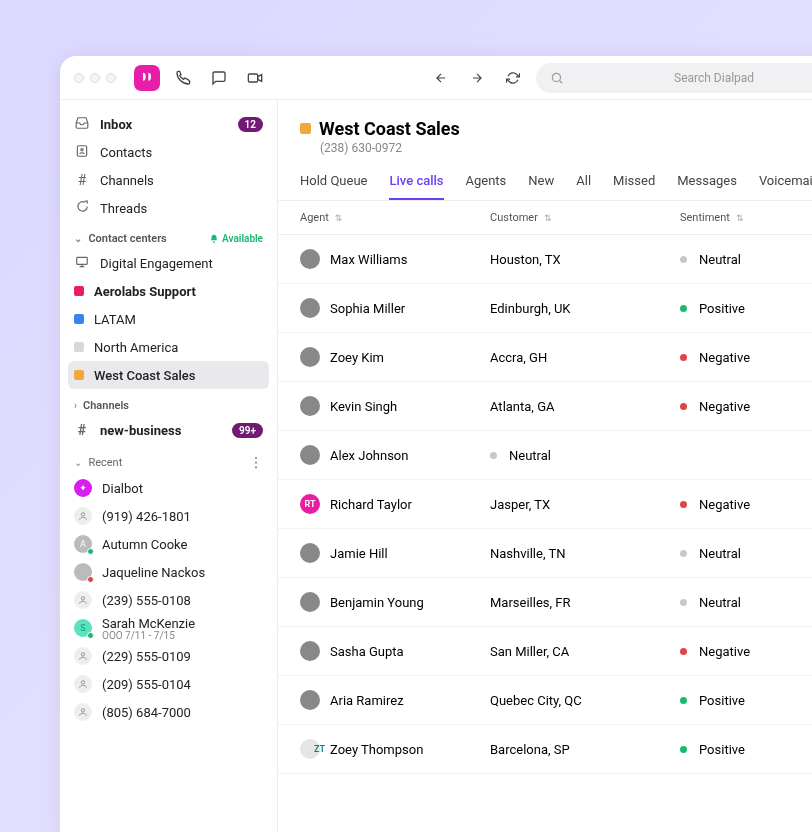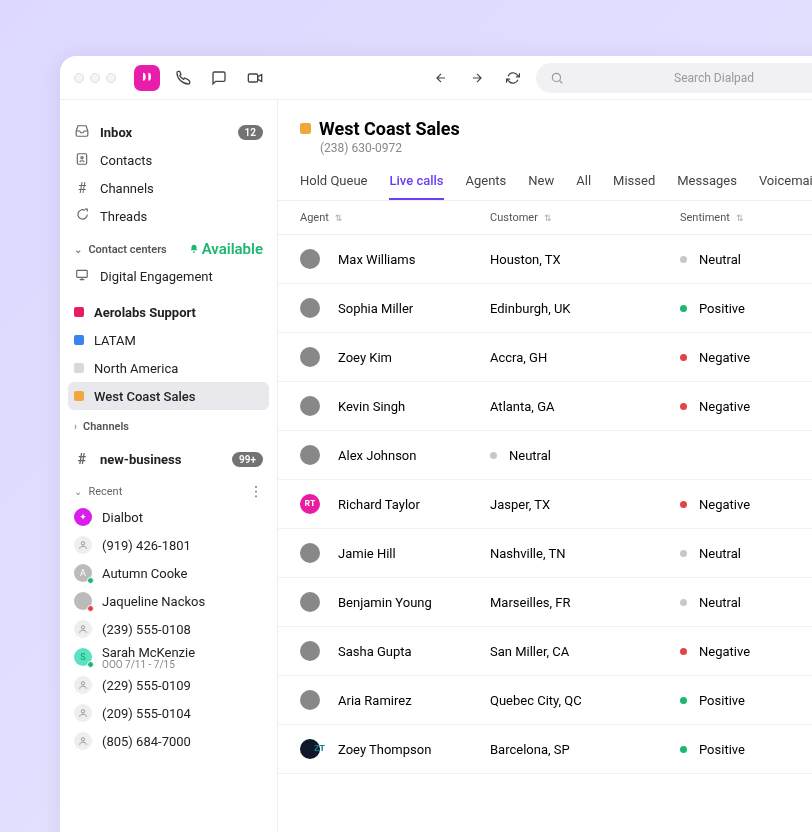--- a/index.html
+++ b/index.html
@@ -74,44 +74,44 @@
     overflow: hidden;
   }
   .navrow {
     display: flex;
     align-items: center;
     height: 28px;
     padding: 0 6px;
     border-radius: 6px;
     gap: 10px;
   }
-  .navrow.bold { font-weight: 700; margin-top: 8px; }
+  .navrow.bold { font-weight: 700; }
   .navicon { width: 16px; text-align: center; color: #666; font-size: 14px; }
   .badge {
     margin-left: auto;
-    background: #737373;
+    background: #701a75;
     color: #fff;
     font-size: 10px;
     font-weight: 600;
     border-radius: 10px;
     padding: 2px 7px;
   }
   .section-head {
     display: flex;
     align-items: center;
     font-size: 11px;
     font-weight: 600;
     color: #555;
     padding: 10px 6px 4px;
     gap: 6px;
   }
   .status-avail {
     margin-left: auto;
     color: #1bb871;
-    font-size: 15px;
+    font-size: 10px;
     font-weight: 600;
     display: flex; align-items: center; gap: 3px;
   }
   .sq { width: 10px; height: 10px; border-radius: 2px; display: inline-block; }
   .navrow.selected { background: #e9e9ed; font-weight: 500; }
   .recent-head {
     display: flex; align-items: center; font-size: 11px; color: #666;
     padding: 10px 6px 4px; gap: 6px;
   }
   .recent-head .more { margin-left: auto; font-size: 14px; }
@@ -174,28 +174,28 @@
   .col-cust { width: 190px; display: flex; align-items: center; gap: 6px; }
   .col-sent { flex: 1; display: flex; align-items: center; gap: 6px; }
   .sort { font-size: 9px; color: #aaa; }
   .row {
     display: flex;
     padding: 14px 22px;
     border-bottom: 1px solid #f2f2f2;
     font-size: 13px;
     align-items: center;
   }
-  .row .col-agent { display: flex; align-items: center; gap: 18px; }
+  .row .col-agent { display: flex; align-items: center; gap: 10px; }
   .row .rav {
     width: 20px; height: 20px; border-radius: 50%; background: #888;
     display: inline-flex; align-items: center; justify-content: center;
-    font-size: 9px; color: #fff; font-weight: 600; font-family: Liberation Mono, monospace;
+    font-size: 9px; color: #fff; font-weight: 600;
   }
   .row .rav.pink { background: #e81ea0; }
-  .row .rav.green { background: #0f172a; color: #088; padding-left: 19px; }
+  .row .rav.green { background: #e5e5e5; color: #088; padding-left: 19px; }
   .sent-dot { width: 7px; height: 7px; border-radius: 50%; display: inline-block; margin-right: 6px; }
   .sent-dot.neutral { background: #c8c8c8; }
   .sent-dot.positive { background: #1bb871; }
   .sent-dot.negative { background: #e24444; }
   .chev { font-size: 10px; color: #888; }
 </style>
 </head>
 <body>
 
 <div class="window">

